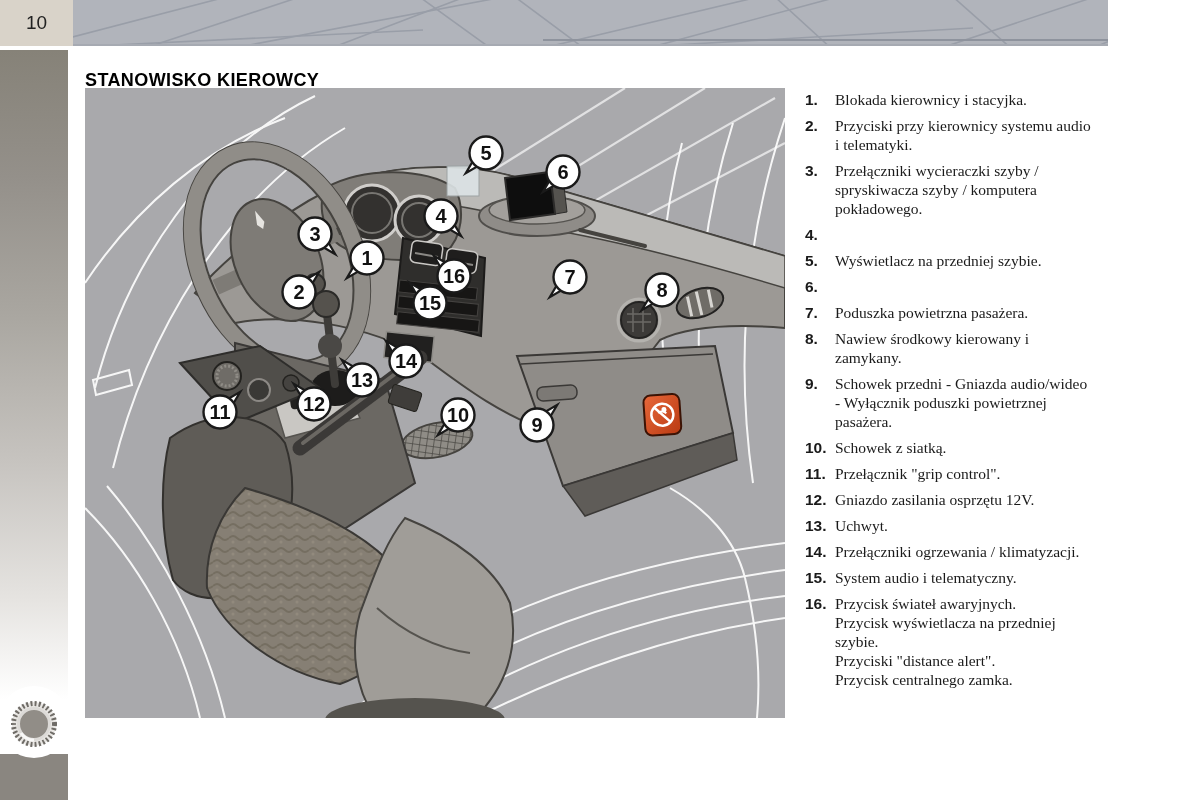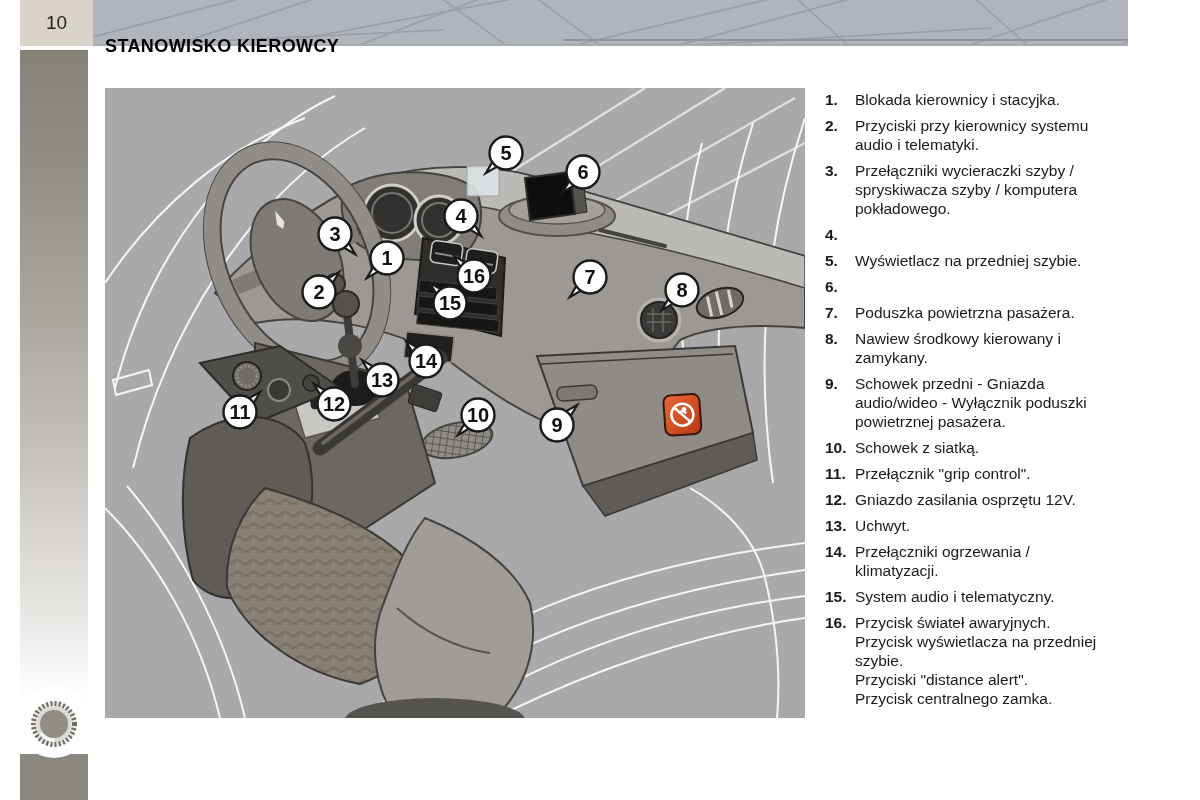--- a/index.html
+++ b/index.html
@@ -1,43 +1,43 @@
 <!DOCTYPE html>
 <html><head>
 <meta charset="utf-8">
 <style>
   html,body{margin:0;padding:0;}
   .page{position:relative;width:1108px;height:800px;background:#ffffff;overflow:hidden;
-        font-family:"Liberation Sans",sans-serif;color:#1a1a1a;margin-left:20px;}
+        font-family:"Liberation Sans",sans-serif;color:#1a1a1a;}
 
   
   .page-num-box{position:absolute;left:0;top:0;width:73px;height:46px;background:#d9d3c9;
         display:flex;align-items:center;justify-content:center;font-size:19px;color:#222;}
   .top-banner{position:absolute;left:73px;top:0;width:1127px;height:46px;overflow:hidden;}
 
   
   .sidebar{position:absolute;left:0;top:50px;width:68px;height:706px;
         background:linear-gradient(180deg,#868278 0%,#94908a 18%,#aaa7a1 38%,#c6c3bf 58%,#e6e4e1 78%,#ffffff 92%);}
   .sidebar-bottom{position:absolute;left:0;top:754px;width:68px;height:46px;background:#8a8680;}
   .sidebar-pill-end{position:absolute;left:-2px;top:686px;width:72px;height:72px;border-radius:50%;background:#ffffff;}
   .sidebar-label{position:absolute;left:50%;bottom:123px;transform:translateX(-50%) rotate(180deg);
         writing-mode:vertical-rl;font-weight:700;font-size:21px;letter-spacing:1.5px;color:#141414;white-space:nowrap;}
   .knob{position:absolute;left:9px;top:699px;}
 
   
-  .doc-title{position:absolute;left:85px;top:36px;font-size:18px;font-weight:700;letter-spacing:.4px;color:#000;}
+  .doc-title{position:absolute;left:85px;top:70px;font-size:18px;font-weight:700;letter-spacing:.4px;color:#000;}
 
   
   .illustration{position:absolute;left:85px;top:88px;width:700px;height:630px;background:#a9a9ac;}
 
   
   .legend{position:absolute;left:805px;top:90px;width:300px;}
   .legend-item{display:flex;margin-bottom:7px;}
   .legend-num{flex:0 0 30px;font-weight:700;font-size:15.5px;line-height:19px;}
-  .legend-text{width:258px;font-size:15.5px;line-height:19px;}
+  .legend-text{width:258px;font-size:15.5px;line-height:19px;font-family:Liberation Serif, serif;}
   .callout-num{font:700 20px "Liberation Sans",sans-serif;fill:#111;}
 </style>
 </head>
 <body>
 
 <div class="page">
 
   <div class="page-num-box">
     <span>10</span>
   </div>

